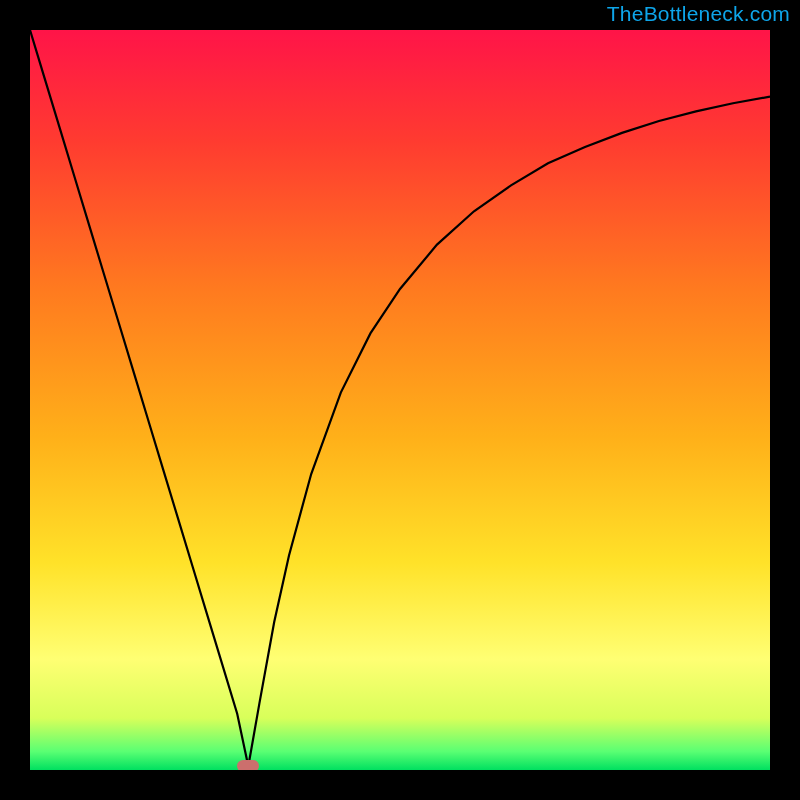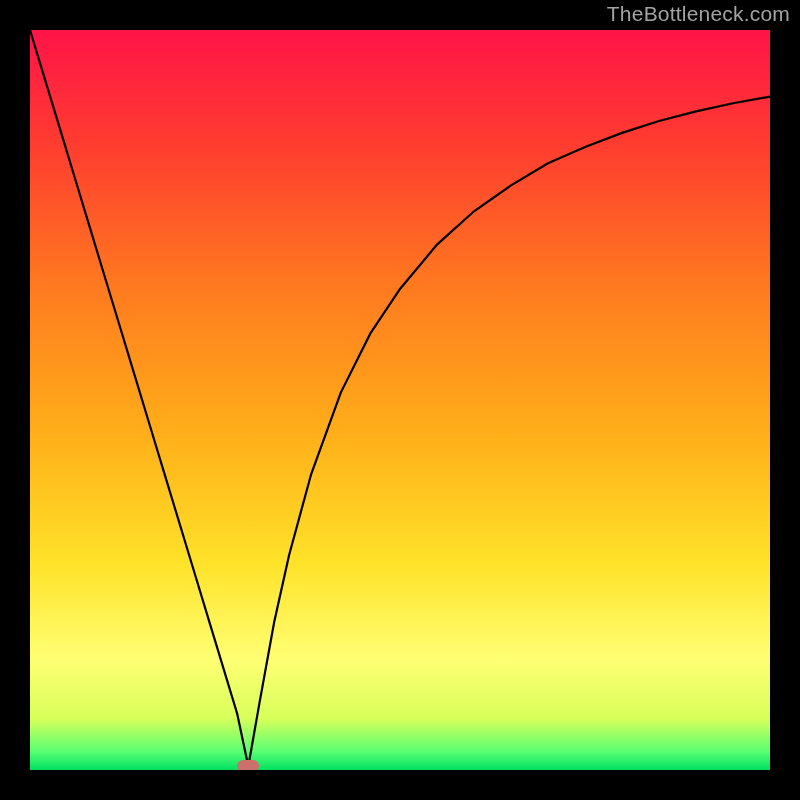--- a/index.html
+++ b/index.html
@@ -14,21 +14,21 @@
   .frame {
     position: relative;
     width: 800px;
     height: 800px;
     background: #000;
   }
   .watermark {
     position: absolute;
     top: 2px;
     right: 10px;
-    color: #a3a3a3;
+    color: #0ea5e9;
     font-size: 21px;
     letter-spacing: 0.2px;
     font-weight: 400;
     z-index: 5;
     user-select: none;
   }
   .plot-area {
     position: absolute;
     left: 30px;
     top: 30px;

